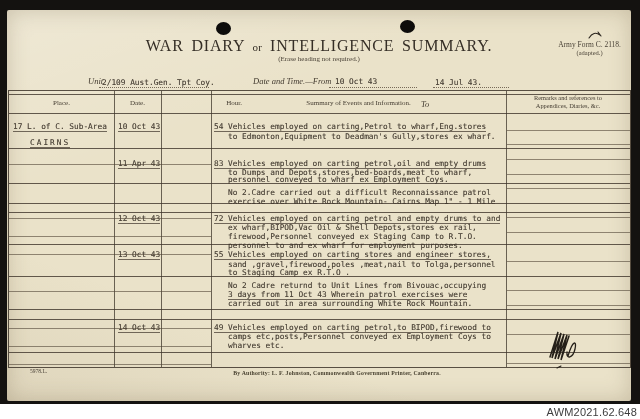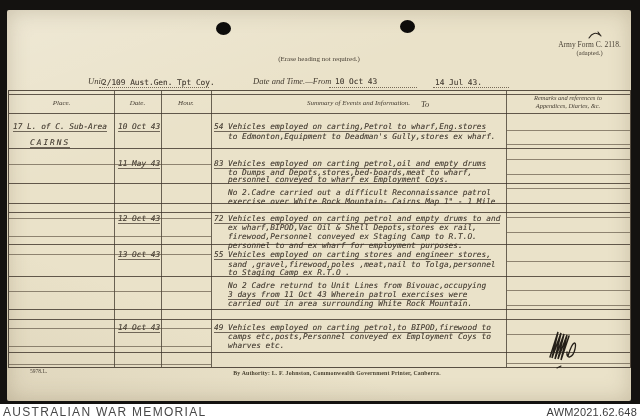--- a/index.html
+++ b/index.html
@@ -17,21 +17,21 @@
   .subtitle{position:absolute;left:0;right:0;top:45px;text-align:center;font-size:7px;color:#4a4237;}
   .army-form{position:absolute;right:10px;top:30px;text-align:center;font-size:7.5px;color:#4a4237;line-height:1.25;}
   .army-form .adapted{font-size:6.5px;}
   .pen-tick{position:absolute;right:28px;top:19px;}
   .unit-row{position:absolute;left:0;top:66px;width:100%;height:14px;font-size:8.5px;color:#433b30;}
   .flabel{position:absolute;font-style:italic;}
   .tw{position:absolute;font-family:"DejaVu Sans Mono", monospace;font-size:7.8px;line-height:9px;
       color:#4e463b;white-space:pre;text-shadow:0 0 .4px rgba(78,70,59,.55);}
   .u{border-bottom:1px solid rgba(60,50,40,.7);}
   .dotfill{position:absolute;border-bottom:1px dotted rgba(90,76,60,.8);height:11px;}
-  .dtable{position:absolute;left:1px;top:80px;width:621px;height:276px;border:1px solid rgba(62,53,42,.85);font-style:italic;}
+  .dtable{position:absolute;left:1px;top:80px;width:621px;height:276px;border:1px solid rgba(62,53,42,.85);}
   .vline{position:absolute;top:0;bottom:0;width:1px;background:rgba(62,53,42,.75);}
   .hline{position:absolute;height:1px;background:rgba(80,68,54,.6);}
   .hline.strong{background:rgba(62,53,42,.8);}
   .chead{position:absolute;font-size:7px;color:#453d32;text-align:center;line-height:1.3;}
   .print-code{position:absolute;left:23px;top:358px;font-size:5.5px;color:#4a4237;}
   .authority{position:absolute;left:160px;top:360px;width:340px;text-align:center;font-size:5.8px;
              font-weight:bold;color:#47402f;letter-spacing:.2px;}
   .signature{position:absolute;left:537px;top:317px;}
   .awm-bar{position:absolute;left:0;right:0;top:404px;height:15px;background:#ffffff;
            font-family:"Liberation Sans", sans-serif;color:#474747;}
@@ -41,20 +41,21 @@
 </style>
 </head>
 <body>
 
 <div class="screen">
   <div class="paper">
 
     <div class="hole" style="left:209px;top:12px;"></div>
     <div class="hole" style="left:393px;top:10px;"></div>
 
+    <div class="title"><span>WAR DIARY</span> <span class="or">or</span> <span>INTELLIGENCE SUMMARY.</span></div>
     <div class="subtitle">(Erase heading not required.)</div>
 
     <div class="army-form">
       <div>Army Form C. 2118.</div>
       <div class="adapted">(adapted.)</div>
     </div>
     <svg class="pen-tick" width="16" height="12" viewBox="0 0 16 12">
       <path d="M2,9 C5,4 9,3 13,6 M11,3 L14,7" stroke="#2a241d" stroke-width="1.1" fill="none" stroke-linecap="round"></path>
     </svg>
 
@@ -74,32 +75,32 @@
 
       <div class="hline strong" style="left:0;right:0;top:2.5px;"></div>
 
       <div class="vline" style="left:105px;"></div>
       <div class="vline" style="left:152px;"></div>
       <div class="vline" style="left:202px;"></div>
       <div class="vline" style="left:497px;"></div>
 
       <div class="chead" style="left:0;width:105px;top:8px;">Place.</div>
       <div class="chead" style="left:105px;width:47px;top:8px;">Date.</div>
-      <div class="chead" style="left:152px;width:50px;top:8px;">Hour.</div>
+      <div class="chead" style="left:152px;width:50px;top:8px;padding-left:48px;">Hour.</div>
       <div class="chead" style="left:202px;width:295px;top:8px;">Summary of Events and Information.</div>
       <div class="chead" style="left:498px;width:122px;top:3px;font-size:6.4px;">
         <div>Remarks and references to</div>
         <div>Appendices, Diaries, &amp;c.</div>
       </div>
 
       <div class="tw u" style="left:4px;top:31px;">17 L. of C. Sub-Area</div>
       <div class="tw u caps-sp" style="left:21px;top:47px;">CAIRNS</div>
 
       <div class="tw u" style="left:109px;top:31px;">10 Oct 43</div>
-      <div class="tw u" style="left:109px;top:68px;">11 May 43</div>
+      <div class="tw u" style="left:109px;top:68px;">11 Apr 43</div>
       <div class="tw u" style="left:109px;top:123px;">12 Oct 43</div>
       <div class="tw u" style="left:109px;top:159px;">13 Oct 43</div>
       <div class="tw u" style="left:109px;top:232px;">14 Oct 43</div>
 
       <div class="tw u" style="left:205px;top:31px;">54 Vehicles employed on carting,Petrol to wharf,Eng.stores</div>
       <div class="tw" style="left:219px;top:41px;">to Edmonton,Equipment to Deadman's Gully,stores ex wharf.</div>
       <div class="tw u" style="left:205px;top:68px;">83 Vehicles employed on carting petrol,oil and empty drums</div>
       <div class="tw" style="left:219px;top:77px;">to Dumps and Depots,stores,bed-boards,meat to wharf,</div>
       <div class="tw" style="left:219px;top:84px;">personnel conveyed to wharf ex Employment Coys.</div>
       <div class="tw" style="left:219px;top:97px;">No 2.Cadre carried out a difficult Reconnaissance patrol</div>
@@ -153,16 +154,15 @@
     <div class="authority">By Authority: L. F. Johnston, Commonwealth Government Printer, Canberra.</div>
 
     <svg class="signature" width="40" height="46" viewBox="0 0 40 46">
       <path d="M6,30 L14,5 L8,31 L17,6 L11,32 L20,7 L14,32 L23,8 L17,33 L25,9" stroke="#241f18" stroke-width="1.5" fill="none" stroke-linecap="round"></path>
       <path d="M24,29 C29,12 33,14 31,22 C29,31 22,33 23,25" stroke="#241f18" stroke-width="1.3" fill="none" stroke-linecap="round"></path>
       <path d="M13,41 L17,39" stroke="#241f18" stroke-width="1.1" fill="none" stroke-linecap="round"></path>
     </svg>
   </div>
 
   <div class="awm-bar">
-    <span class="awm-left">AUSTRALIAN WAR MEMORIAL</span>
     <span class="awm-right">AWM2021.62.648</span>
   </div>
 </div>
 
 </body></html>

